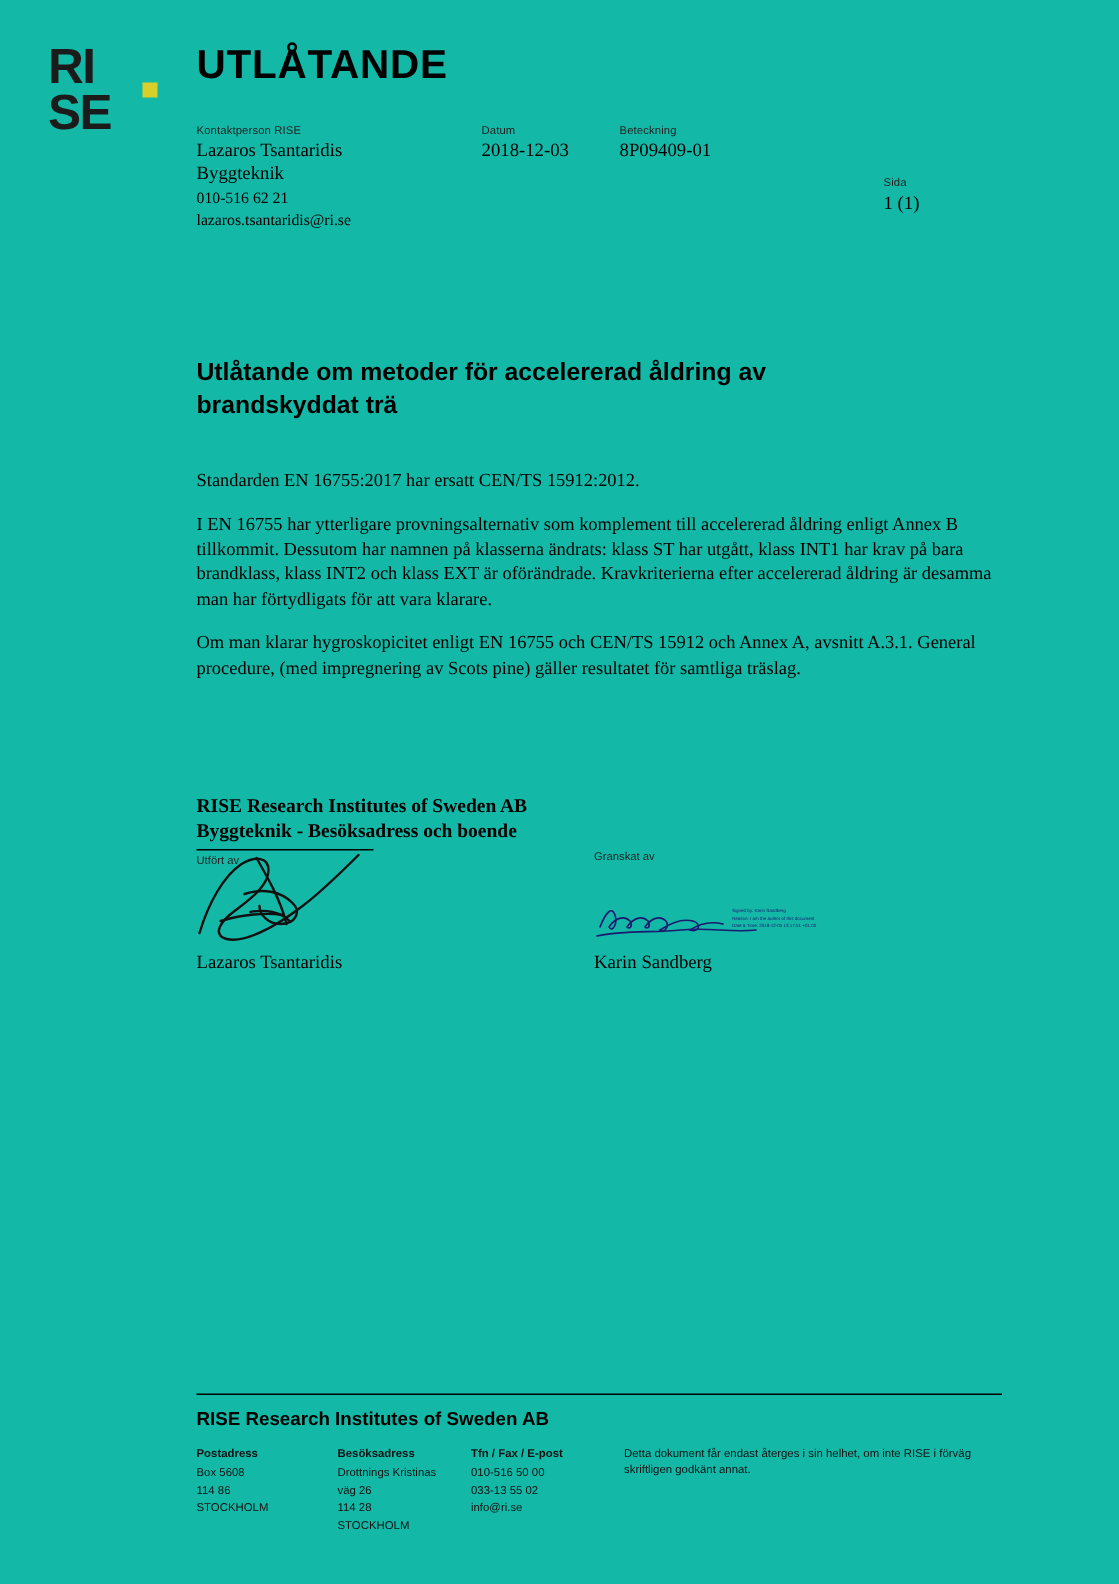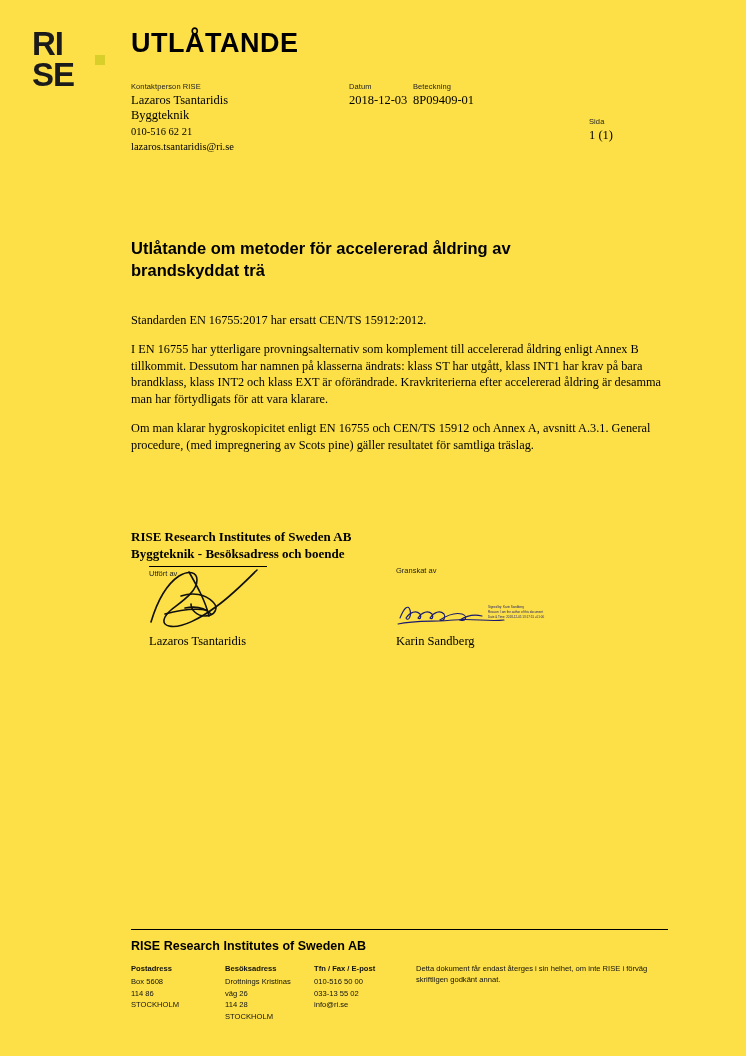--- a/index.html
+++ b/index.html
@@ -13,21 +13,21 @@
     position: relative;
     font-family: "Liberation Serif", serif;
     color: #000000;
     overflow: hidden;
   }
   .page {
     position: absolute;
     left: 0; top: 0;
     width: 746px;
     height: 1056px;
-    background: #fde047;
+    background: #14b8a6;
   }
 
   
   .logo {
     position: absolute;
     left: 32px;
     top: 28px;
     width: 76px;
     font-family: "Liberation Sans", sans-serif;
     font-weight: bold;
@@ -73,21 +73,21 @@
   }
   .meta-value {
     font-size: 12.5px;
     color: #000;
     line-height: 1.22;
   }
   .meta-value small {
     font-size: 10.5px;
   }
   .c1 { left: 0px;   width: 180px; }
-  .c2 { left: 190px; width: 80px; margin-left: 28px; }
+  .c2 { left: 190px; width: 80px; }
   .c3 { left: 282px; width: 160px; }
   .c4 { left: 458px; width: 80px; margin-top: 35px; }
 
   
   .recipient {
     position: absolute;
     left: 413px;
     top: 143px;
     font-size: 12.5px;
     line-height: 1.28;
@@ -130,21 +130,21 @@
     line-height: 1.3;
   }
   .sig-area {
     position: absolute;
     left: 131px;
     top: 566px;
     width: 540px;
     height: 95px;
   }
   .sig-col { position: absolute; top: 0; }
-  .sig-left  { left: 0px;   width: 240px; margin-left: 18px; }
+  .sig-left  { left: 0px;   width: 240px; }
   .sig-right { left: 265px; width: 240px; }
   .sig-label {
     font-family: "Liberation Sans", sans-serif;
     font-size: 7.5px;
     color: #222;
     padding-bottom: 1px;
   }
   .sig-left .sig-label {
     border-top: 1px solid #000;
     width: 118px;

